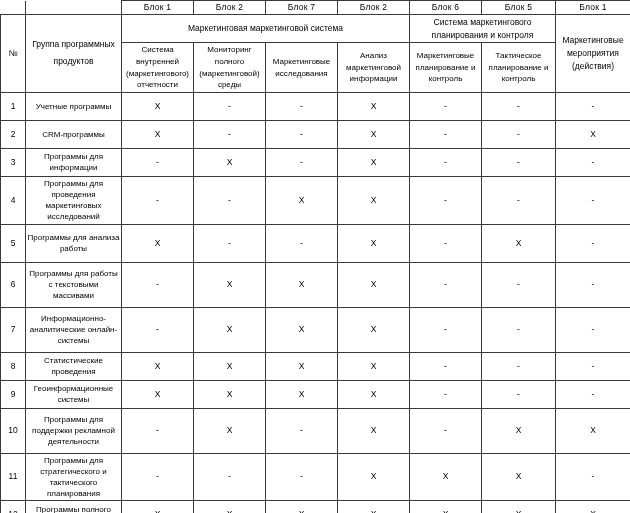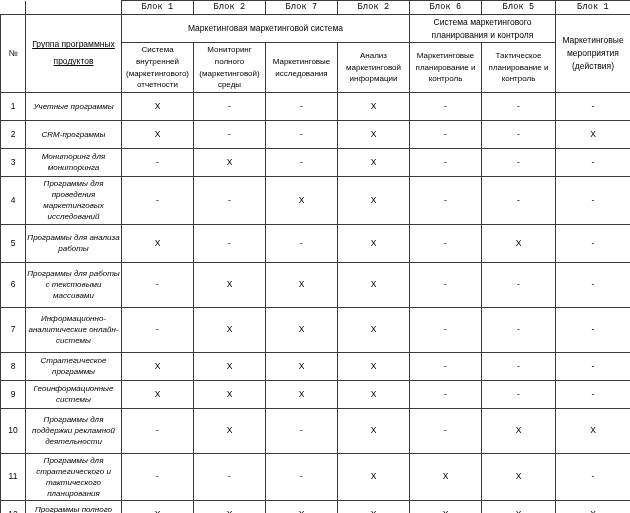--- a/index.html
+++ b/index.html
@@ -39,45 +39,42 @@
     border-right: 1px solid #3a3a3a !important;
     border-bottom: none !important;
   }
   .corner-blank-2 {
     border-top: none !important;
     border-bottom: none !important;
   }
   .blk-head {
     font-size: 8.5px;
     letter-spacing: 0.2px;
-    font-family: Liberation Mono, monospace;
   }
   .grp-head {
     font-size: 8.5px;
     line-height: 2.0;
-    text-decoration: underline;
   }
   .num-head {
     font-size: 8.5px;
   }
   .sys-head {
     font-size: 8.5px;
     line-height: 1.5;
   }
   .sub-head {
     font-size: 8px;
     line-height: 1.45;
   }
   .rownum {
     font-size: 8.5px;
   }
   .grp-name {
     font-size: 8px;
     line-height: 1.4;
-    font-style: italic;
   }
   .mark {
     font-size: 8.5px;
   }
   
   col.c-num   { width: 25px; }
   col.c-grp   { width: 96px; }
   col.c-b1    { width: 72px; }
   col.c-b2    { width: 72px; }
   col.c-b3    { width: 72px; }
@@ -149,21 +146,21 @@
         <td class="mark">X</td>
         <td class="mark">-</td>
         <td class="mark">-</td>
         <td class="mark">X</td>
         <td class="mark">-</td>
         <td class="mark">-</td>
         <td class="mark">X</td>
       </tr>
       <tr style="height: 28px;">
         <td class="rownum">3</td>
-        <td class="grp-name">Мониторинг для мониторинга</td>
+        <td class="grp-name">Программы для информации</td>
         <td class="mark">-</td>
         <td class="mark">X</td>
         <td class="mark">-</td>
         <td class="mark">X</td>
         <td class="mark">-</td>
         <td class="mark">-</td>
         <td class="mark">-</td>
       </tr>
       <tr style="height: 45px;">
         <td class="rownum">4</td>
@@ -204,21 +201,21 @@
         <td class="mark">-</td>
         <td class="mark">X</td>
         <td class="mark">X</td>
         <td class="mark">X</td>
         <td class="mark">-</td>
         <td class="mark">-</td>
         <td class="mark">-</td>
       </tr>
       <tr style="height: 28px;">
         <td class="rownum">8</td>
-        <td class="grp-name">Стратегическое программы</td>
+        <td class="grp-name">Статистические проведения</td>
         <td class="mark">X</td>
         <td class="mark">X</td>
         <td class="mark">X</td>
         <td class="mark">X</td>
         <td class="mark">-</td>
         <td class="mark">-</td>
         <td class="mark">-</td>
       </tr>
       <tr style="height: 28px;">
         <td class="rownum">9</td>

